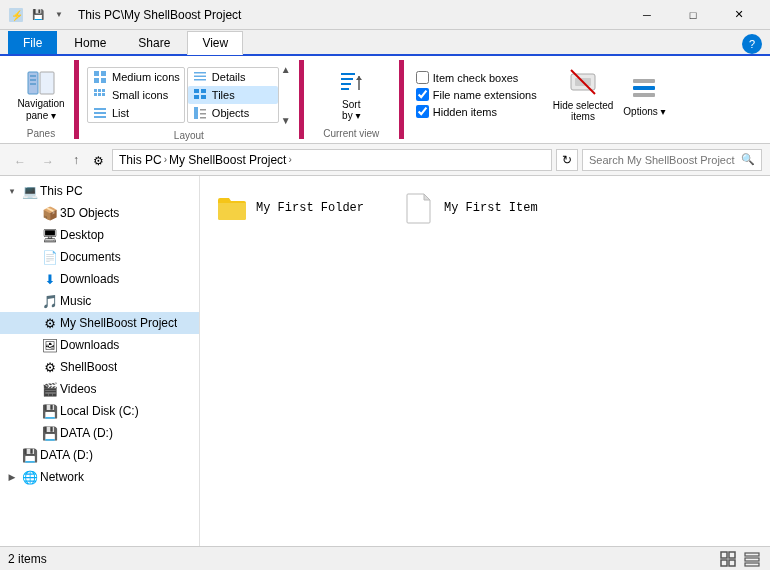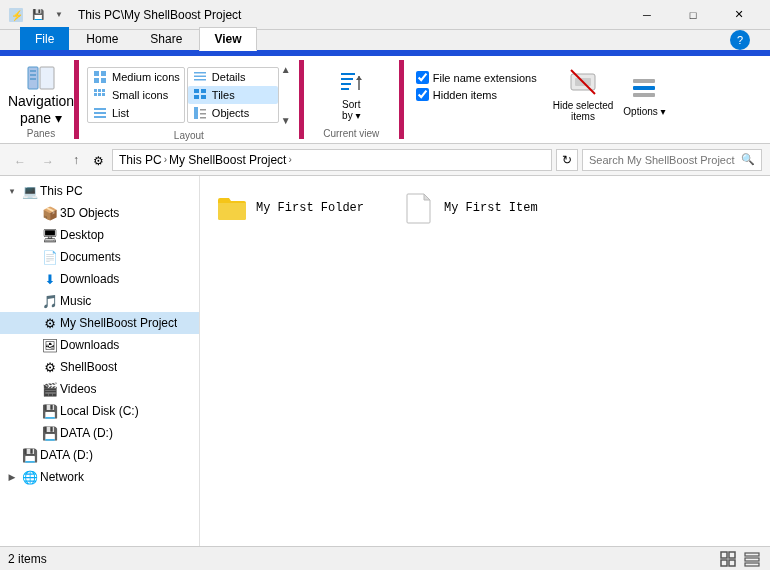--- a/index.html
+++ b/index.html
@@ -21,38 +21,37 @@
     .title-bar-nav-btn { width: 18px; height: 18px; display: flex; align-items: center; justify-content: center; font-size: 10px; color: #555; cursor: pointer; }
     .title-bar-controls { display: flex; gap: 0; }
     .title-bar-control { width: 46px; height: 30px; display: flex; align-items: center; justify-content: center; font-size: 11px; cursor: pointer; }
 
     
     .ribbon-tabs {
       background: #f0f0f0;
       display: flex;
       align-items: flex-end;
       height: 26px;
-      padding: 0 20px;
-      border-bottom: 6px solid #1d4ed8;
+      padding: 0 8px;
+      border-bottom: 2px solid #1d4ed8;
     }
     .ribbon-tab {
       padding: 4px 14px;
       font-size: 12px;
       cursor: pointer;
       border: 1px solid transparent;
       border-bottom: none;
       margin-right: 2px;
       background: transparent;
     }
     .ribbon-tab.active {
       background: #fff;
       border-color: #ccc;
       border-bottom: 1px solid #fff;
       margin-bottom: -1px;
-      font-weight: bold;
     }
     .ribbon-tab.file-tab {
       background: #0078d7;
       color: #fff;
       border-color: #0078d7;
       padding: 4px 14px;
     }
 
     
     .ribbon {
@@ -299,21 +298,21 @@
       <div class="pane-btn">
         <div class="ribbon-btn-icon">
           <svg width="30" height="30" viewBox="0 0 30 30">
             <rect x="2" y="4" width="10" height="22" rx="1" fill="#aac4e8" stroke="#5599cc" stroke-width="1"></rect>
             <rect x="14" y="4" width="14" height="22" rx="1" fill="#e8f0fb" stroke="#aaa" stroke-width="1"></rect>
             <line x1="4" y1="8" x2="10" y2="8" stroke="#5599cc" stroke-width="1.5"></line>
             <line x1="4" y1="12" x2="10" y2="12" stroke="#5599cc" stroke-width="1.5"></line>
             <line x1="4" y1="16" x2="10" y2="16" stroke="#5599cc" stroke-width="1.5"></line>
           </svg>
         </div>
-        <div style="font-size:14px; text-align:center; line-height:1.2;">Navigation<br>pane ▾</div>
+        <div style="font-size:10px; text-align:center; line-height:1.2;">Navigation<br>pane ▾</div>
       </div>
     </div>
     <div class="ribbon-group-label">Panes</div>
   </div>
 
   <div class="ribbon-group" style="min-width:220px;">
     <div class="ribbon-group-content" style="align-items: center; gap:2px;">
       <div style="display:flex; flex-direction:column; border:1px solid #ccc; border-radius:2px; overflow:hidden;">
         <div class="ribbon-small-btn">
           <div class="ribbon-small-icon">
@@ -407,20 +406,24 @@
         </div>
         <div style="font-size:10px; ">Sort<br>by ▾</div>
       </div>
     </div>
     <div class="ribbon-group-label">Current view</div>
   </div>
 
   <div class="ribbon-group" style="min-width:280px; flex-direction:row; align-items:flex-start; padding-bottom:0;">
     <div style="display:flex; flex-direction:column; gap:2px; padding-top:6px;">
       <label class="ribbon-check-item">
+        <input type="checkbox" style="">
+        <span>Item check boxes</span>
+      </label>
+      <label class="ribbon-check-item">
         <input type="checkbox" checked="" style="">
         <span>File name extensions</span>
       </label>
       <label class="ribbon-check-item">
         <input type="checkbox" checked="" style="">
         <span>Hidden items</span>
       </label>
     </div>
     <div style="display:flex; flex-direction:row; gap:2px; padding-left:8px;">
       <div class="ribbon-btn" style="min-width:52px;">

